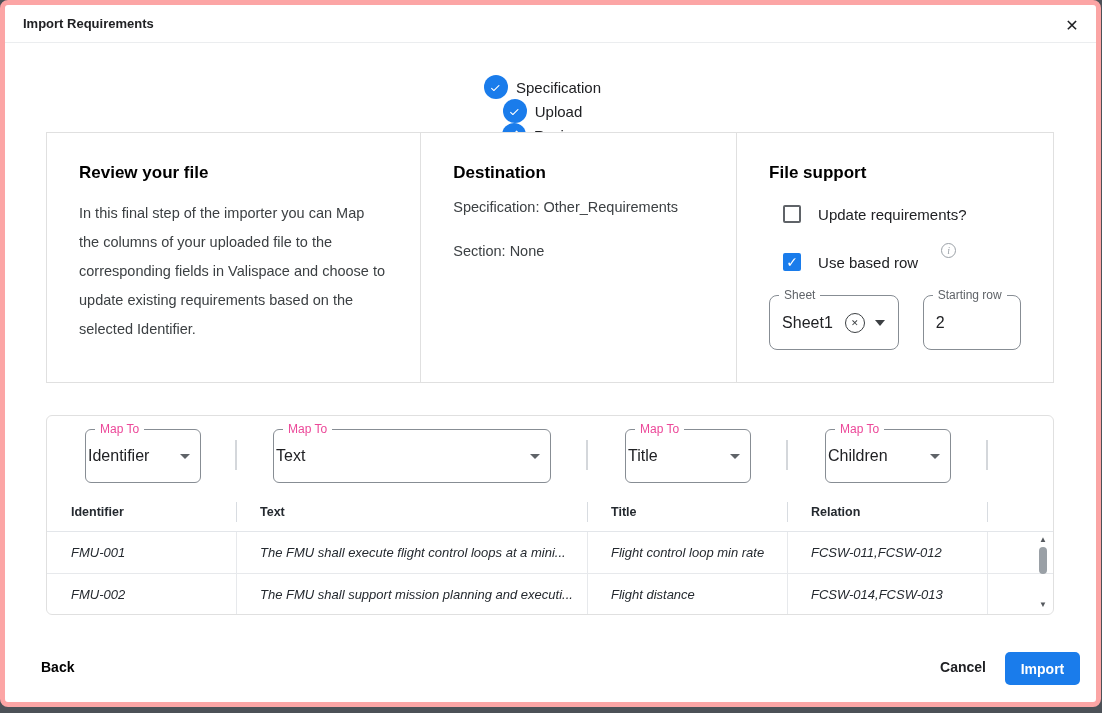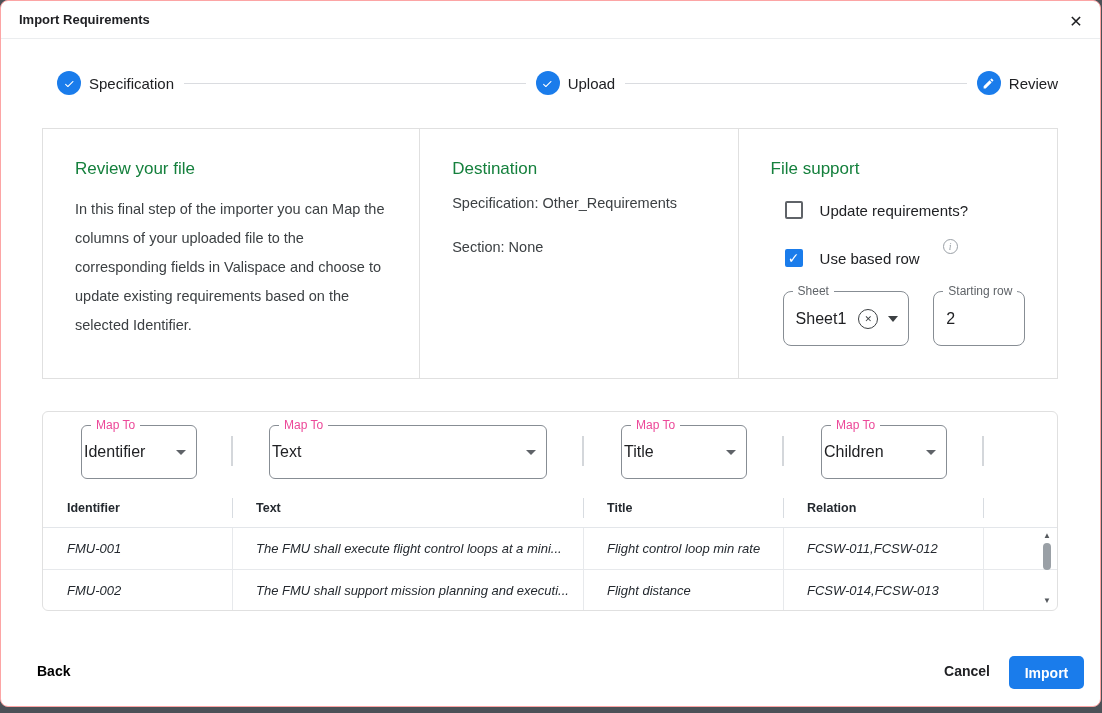--- a/index.html
+++ b/index.html
@@ -6,57 +6,57 @@
   html,body { width:1102px; height:713px; }
   body {
     background:#4c5157;
     font-family:"Liberation Sans","DejaVu Sans",sans-serif;
     color:#202124;
     position:relative;
     overflow:hidden;
   }
   .dialog {
     position:absolute; left:0; top:0; width:1101px; height:707px;
-    background:#ffffff; border:1px solid #fca5a5; border-radius:8px;
+    background:#ffffff; border:5px solid #fca5a5; border-radius:8px;
     overflow:hidden;
   }
   
   .titlebar {
     height:38px; display:flex; align-items:center;
     padding:0 18px; border-bottom:1px solid #ebedef;
   }
   .titlebar .title { font-size:13px; font-weight:700; color:#202124; }
   .close {
     position:absolute; top:8px; right:12px; width:24px; height:24px;
     display:flex; align-items:center; justify-content:center;
     font-size:16px; color:#202124; cursor:pointer;
   }
   
   .stepper {
-    position:absolute; left:56px; right:42px; top:70px; height:24px;
-    display:flex; align-items:center;
+    position:absolute; left:26px; right:42px; top:70px; height:24px;
+    display:flex; align-items:center;flex-direction:column;
   }
   .step { display:flex; align-items:center; gap:8px; }
   .step-circle {
     width:24px; height:24px; border-radius:50%;
     background:var(--accent); color:#fff;
     display:flex; align-items:center; justify-content:center;
     font-size:13px; font-weight:700;
   }
   .step-circle svg { width:13px; height:13px; fill:#fff; }
   .step-label { font-size:15px; color:#202124; }
   .connector { flex:1; height:1px; background:#dadce0; margin:0 10px; }
   
   .panels {
     position:absolute; left:41px; right:42px; top:127px; height:251px;
     border:1px solid #e0e0e0; display:flex; background:#fff;
   }
   .panel { padding:22px 32px; }
   .panel + .panel { border-left:1px solid #e0e0e0; }
-  .panel h2 { font-size:17px; font-weight:400; color:#15803d; margin:8px 0 16px 0; }
+  .panel h2 { font-size:17px; font-weight:700; color:#000000; margin:8px 0 16px 0; }
   .panel-review { width:37.1%; }
   .panel-dest { width:31.4%; }
   .panel-fileopts { width:31.5%; }
   .panel-review p { font-size:14.5px; line-height:29px; color:#3c4043; max-width:318px; }
   .dest-line { font-size:14.5px; color:#3c4043; margin-top:16px; margin-bottom:28px; }
   
   .check-row { display:flex; align-items:center; gap:17px; margin:22px 0 0 14px; }
   .check-row.second { margin-top:30px; }
   .checkbox {
     width:18px; height:18px; border:2px solid #5f6368; border-radius:2px;
@@ -76,21 +76,21 @@
   }
   .fields-row { display:flex; gap:24px; margin:24px 0 0 0; }
   .outlined-field {
     position:relative; border:1px solid #878d94; border-radius:8px;
     height:55px; display:flex; align-items:center; padding:0 10px 0 12px;
   }
   .outlined-field .float-label {
     position:absolute; top:-8px; left:9px; background:#fff; padding:0 5px;
     font-size:12px; color:#5f6368; white-space:nowrap;
   }
-  .field-sheet { width:132px;margin-left:12px; }
+  .field-sheet { width:132px; }
   .field-startrow { width:100px; }
   .field-value { font-size:16px; color:#202124; }
   .clear-icon {
     width:20px; height:20px; border:1.4px solid #3c4043; border-radius:50%;
     display:flex; align-items:center; justify-content:center;
     font-size:9px; color:#3c4043; margin-left:12px; cursor:pointer; flex:0 0 auto;
   }
   .caret-down {
     width:0; height:0; border-left:5px solid transparent; border-right:5px solid transparent;
     border-top:6px solid #3c4043; margin-left:10px; cursor:pointer; flex:0 0 auto;

